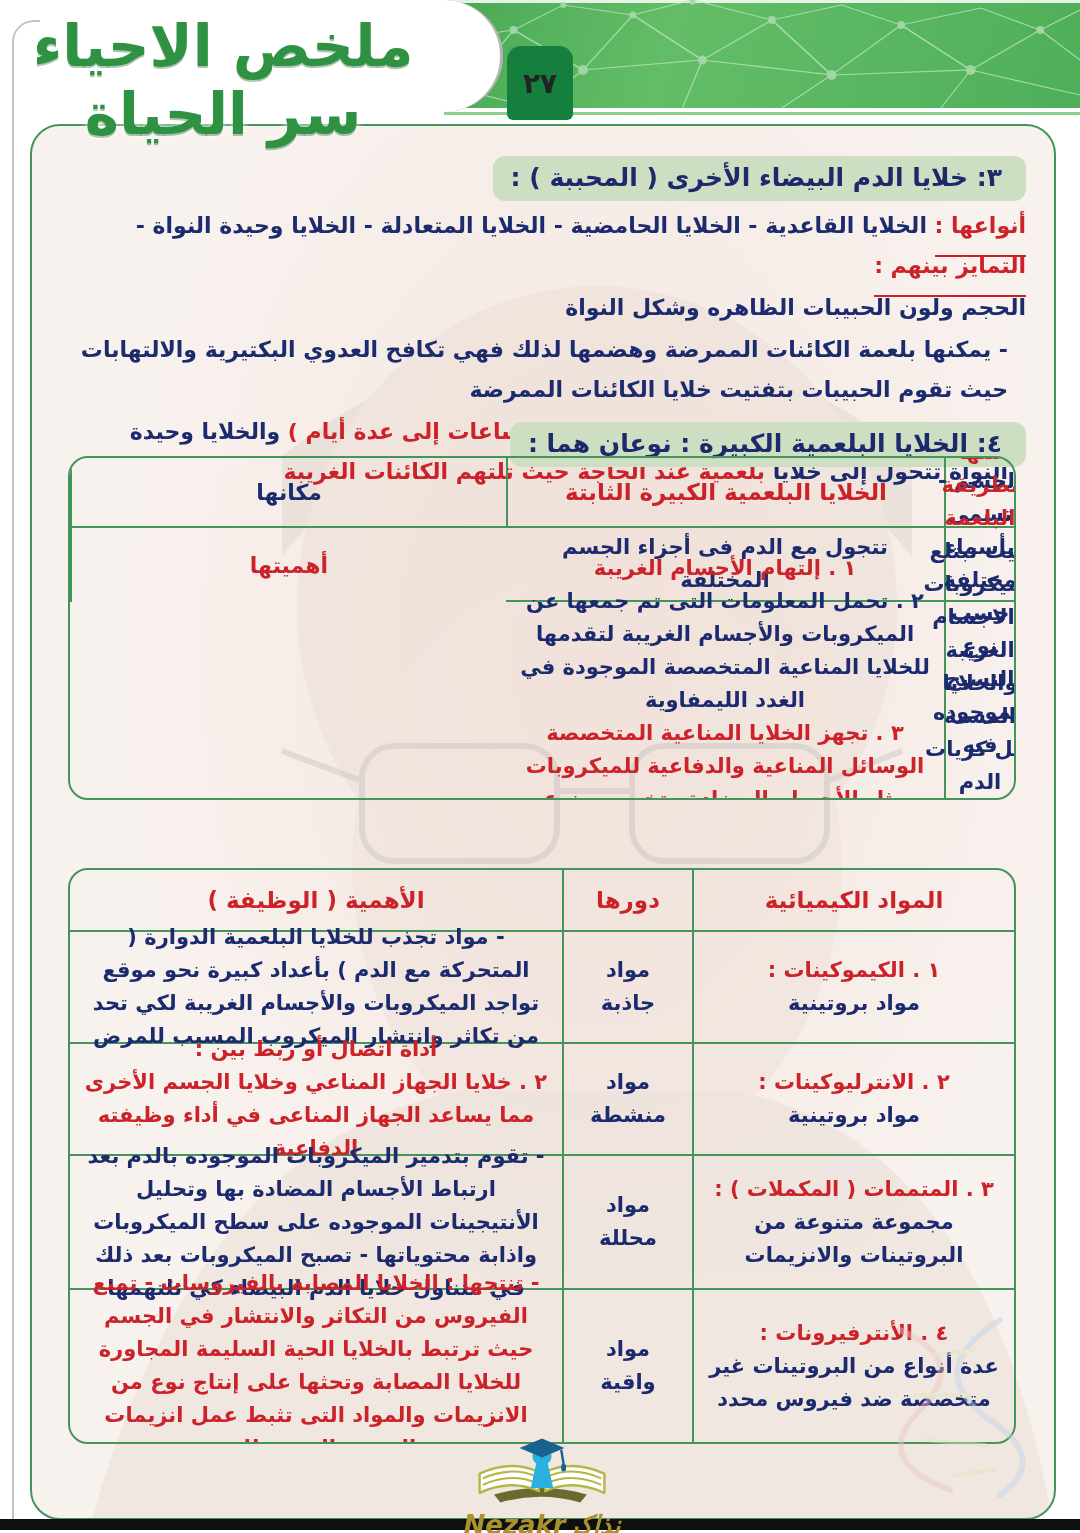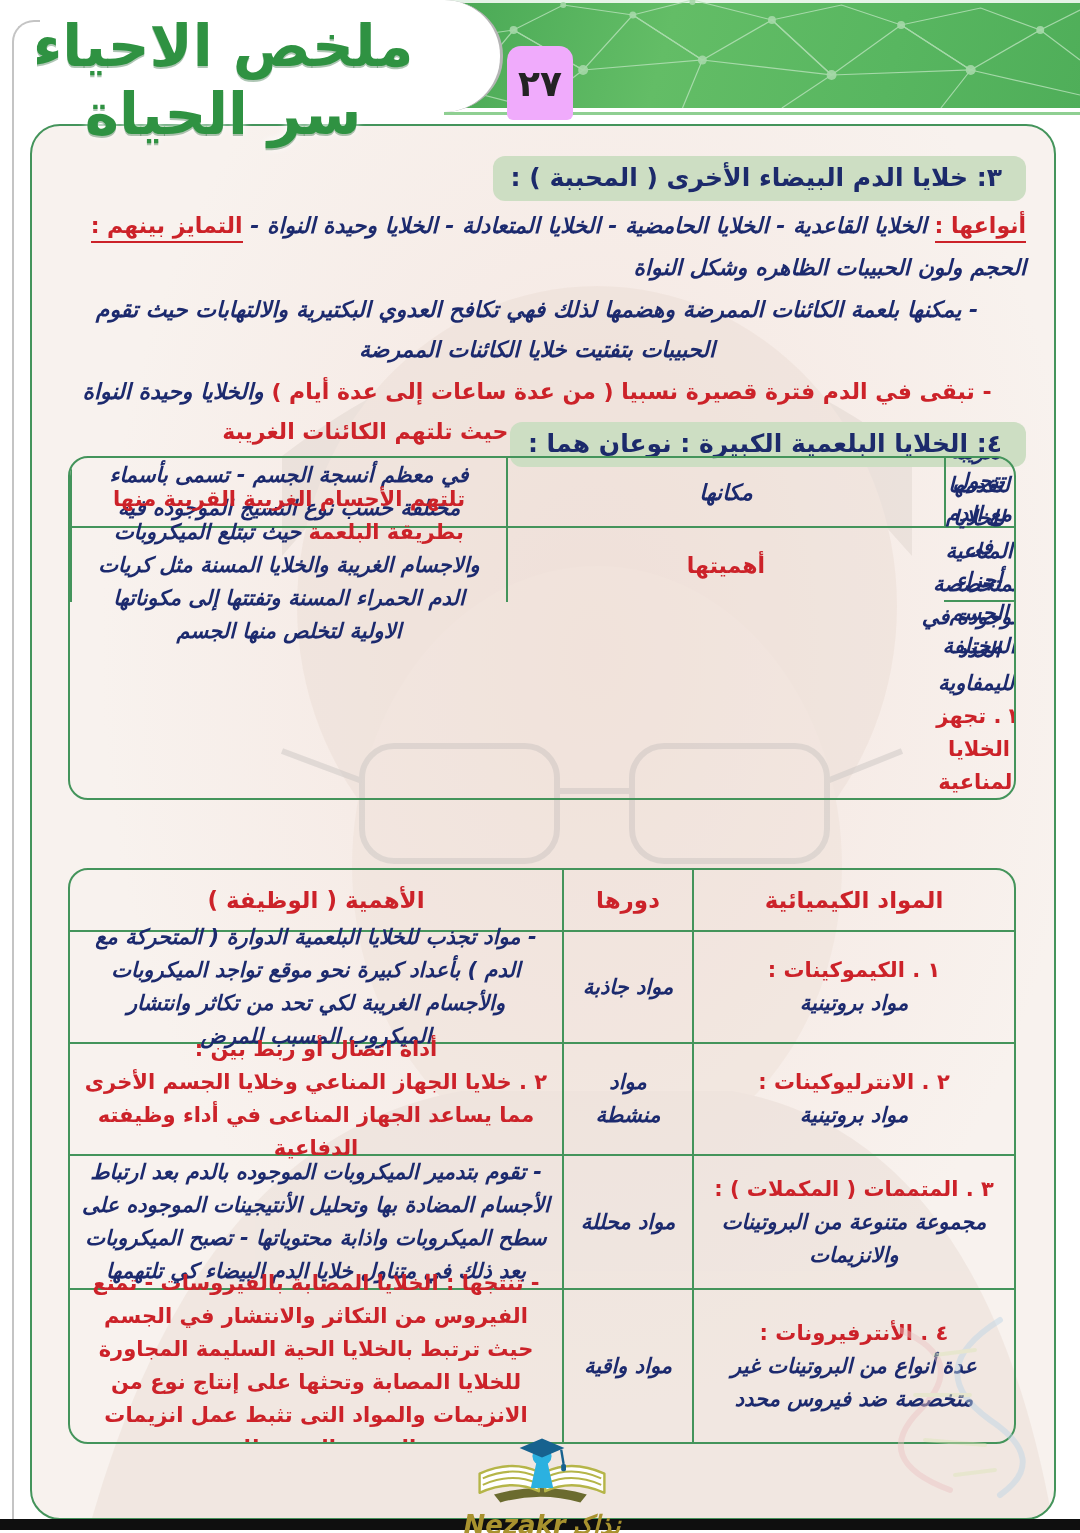--- a/index.html
+++ b/index.html
@@ -13,42 +13,42 @@
   
   .banner{position:absolute;left:444px;right:0;top:0;height:108px;
     background:linear-gradient(105deg,#49a855 0%,#63bd66 35%,#58b660 70%,#4fae59 100%);
     border-bottom:4px solid #ffffff;box-shadow:0 3px 0 #8fcf92, inset 0 3px 0 rgba(255,255,255,.85);}
   .banner svg{position:absolute;inset:0;width:100%;height:100%;}
   .banner-bump{position:absolute;left:444px;top:0;width:56px;height:112px;background:#ffffff;
     border-right:3px solid #b5b5b5;border-radius:0 64px 64px 0 / 0 60px 60px 0;z-index:2;}
   .header-title{position:absolute;left:4px;top:12px;width:438px;text-align:center;direction:rtl;
     font-size:58px;font-weight:bold;color:#2f9242;
     text-shadow:0 2px 0 rgba(23,92,40,.35),0 0 8px rgba(255,255,255,.9);z-index:3;}
-  .page-tab{position:absolute;left:507px;top:46px;width:66px;height:74px;background:#f0abfc;
+  .page-tab{position:absolute;left:507px;top:46px;width:66px;height:74px;background:#15803d;
     border-radius:14px 14px 6px 6px;z-index:4;display:flex;align-items:center;justify-content:center;
-    font-size:36px;font-weight:bold;color:#232323;}
+    font-size:28px;font-weight:bold;color:#232323;}
   
   .frame{position:absolute;left:30px;top:124px;width:1022px;height:1392px;
     border:2px solid #44945b;border-radius:30px;
     background:radial-gradient(ellipse at 55% 38%,#f4e5df 0%,#f8f2ee 62%);overflow:hidden;}
   .watermark{position:absolute;inset:0;pointer-events:none;}
   
   .pill{position:absolute;background:#cddec3;border-radius:12px;padding:7px 24px 9px 18px;
     color:#1c2a6b;font-weight:bold;font-size:25px;direction:rtl;white-space:nowrap;}
   .pill-3{right:28px;top:30px;}
   .pill-4{right:28px;top:296px;}
   .pill-5{right:28px;top:704px;}
   
   .para{position:absolute;right:28px;left:34px;top:80px;direction:rtl;text-align:right;
     font-size:22px;font-weight:bold;line-height:40px;color:#1c2a6e;}
   .para .line{margin-bottom:2px;}
-  .navy{color:#1c2a6e;font-style:italic;}
+  .navy{color:#1c2a6e;}
   .red{color:#cc2229;}
-  .u{border-bottom:2px solid #cc2229;padding-bottom:3px;}
-  .bullet{padding-right:18px;text-align:center;}
+  .u{border-bottom:2px solid #cc2229;padding-bottom:17px;}
+  .bullet{padding-right:18px;}
   
   .tbl{position:absolute;display:grid;direction:rtl;border:2px solid #44945b;border-radius:20px;
     overflow:hidden;font-weight:bold;}
   .t1{left:36px;top:330px;width:944px;grid-template-columns:70px 438px 1fr;
     grid-template-rows:70px 74px 196px;}
   .t2{left:36px;top:742px;width:944px;grid-template-columns:322px 130px 1fr;
     grid-template-rows:62px 112px 112px 134px 152px;}
   .cell{border-left:2px solid #44945b;border-bottom:2px solid #44945b;
     display:flex;flex-direction:column;align-items:center;justify-content:center;
     padding:6px 12px;text-align:center;font-size:21px;line-height:33px;}
@@ -129,20 +129,23 @@
       <span class="red">- تبقى في الدم فترة قصيرة نسبيا ( من عدة ساعات إلى عدة أيام )</span>
       <span class="navy">والخلايا وحيدة النواة تتحول إلى خلايا</span>
       <span class="red">بلعمية عند الحاجة حيث تلتهم الكائنات الغريبة</span>
     </div>
   </div>
 
   <div class="pill pill-4">٤: الخلايا البلعمية الكبيرة : نوعان هما :</div>
   <div class="tbl t1">
 
     <div class="cell"></div>
+    <div class="cell">
+      <span class="hdr">الخلايا البلعمية الكبيرة الثابتة</span>
+    </div>
 
     <div class="cell rowlabel navy">مكانها</div>
     <div class="cell navy">في معظم أنسجة الجسم - تسمى بأسماء مختلفة حسب نوع النسيج الموجوده فيه</div>
     <div class="cell lastcol navy">تتجول مع الدم فى أجزاء الجسم المختلفة</div>
 
     <div class="cell lastrow rowlabel red">أهميتها</div>
     <div class="cell lastrow">
       <div><span class="red">تلتهم الأجسام الغريبة القريبة منها بطريقة البلعمة</span>
       <span class="navy">حيث تبتلع الميكروبات والاجسام الغريبة والخلايا المسنة مثل كريات الدم الحمراء المسنة وتفتتها إلى مكوناتها الاولية لتخلص منها الجسم</span></div>
     </div>

